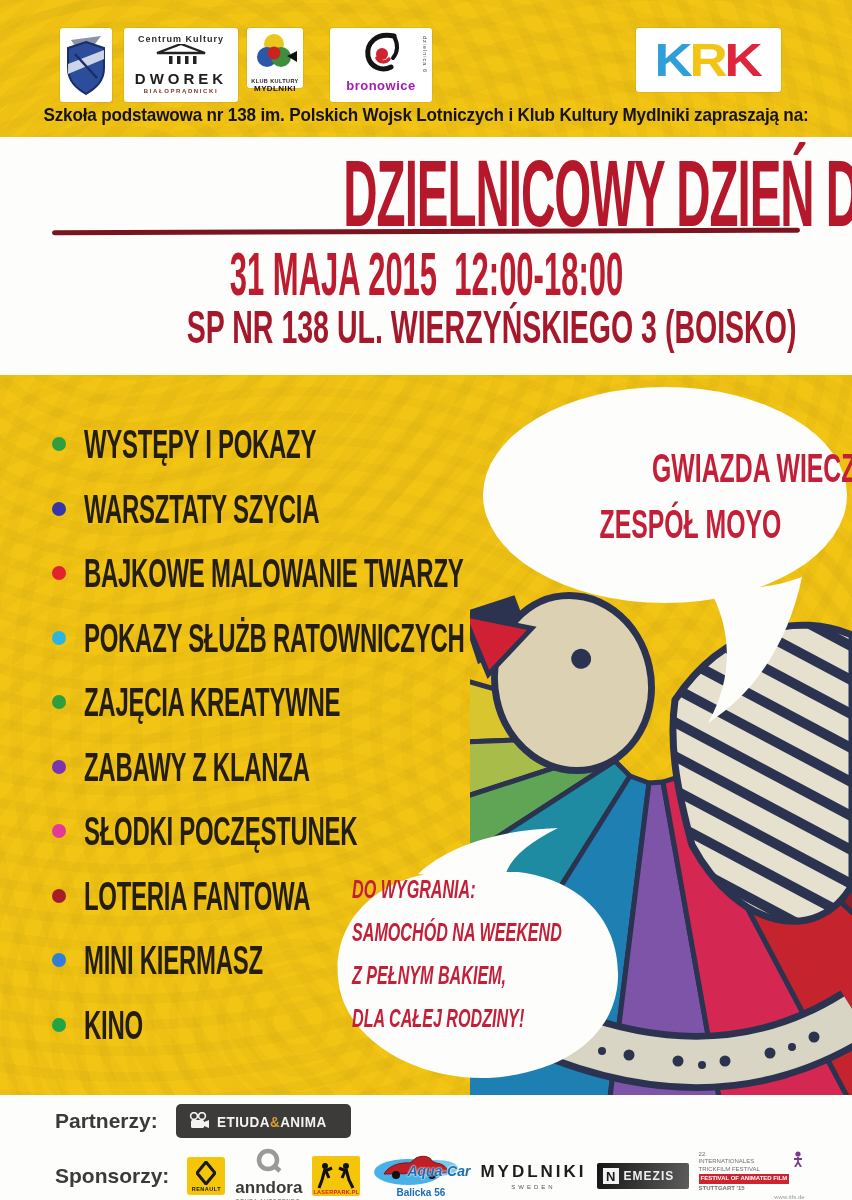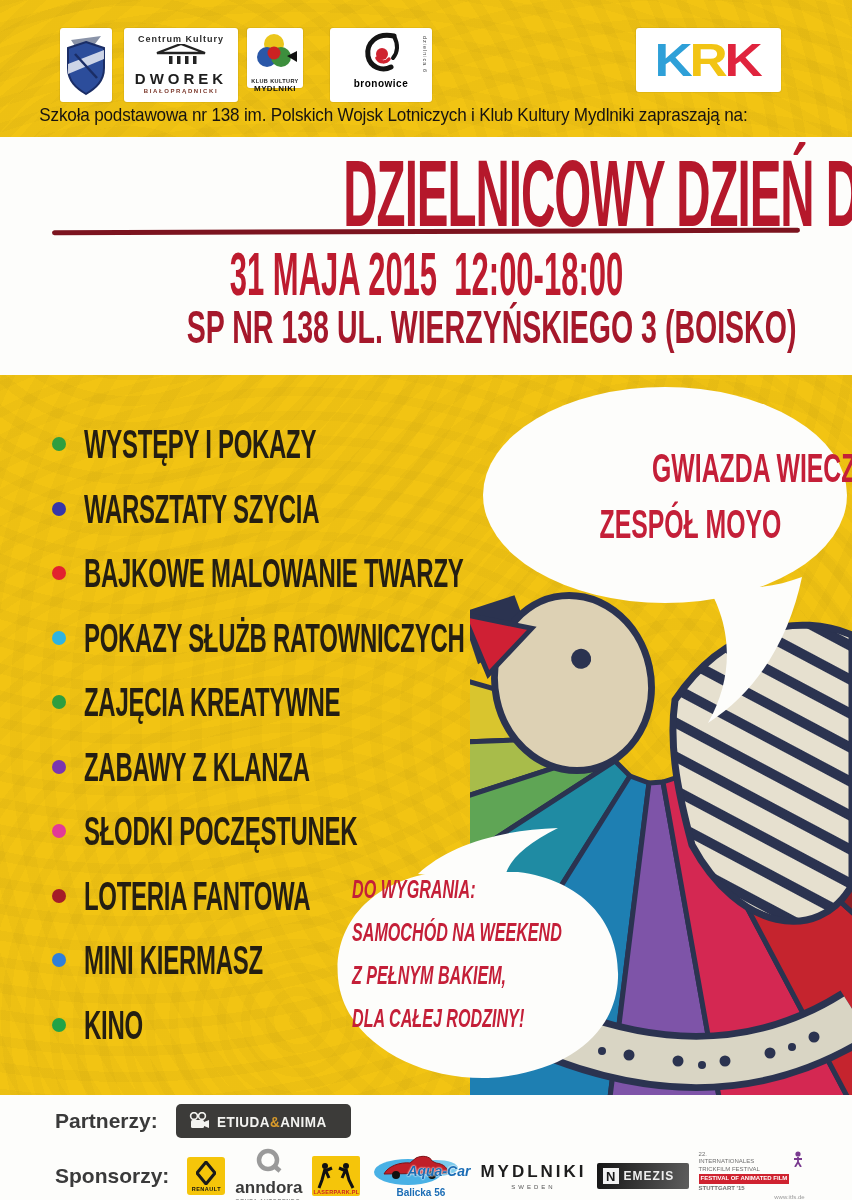--- a/index.html
+++ b/index.html
@@ -16,26 +16,26 @@
   .logo-card{position:absolute;background:#fff;border-radius:3px;box-shadow:0 0 0 1px rgba(0,0,0,.05);}
   .crest-card{left:60px;top:28px;width:52px;height:74px;display:flex;align-items:center;justify-content:center;}
   .dworek-card{left:124px;top:28px;width:114px;height:74px;text-align:center;padding-top:6px;box-sizing:border-box;}
   .dworek-top{font-size:9px;letter-spacing:1px;color:#2b2b2b;font-weight:700;}
   .dworek-name{font-size:15px;letter-spacing:4px;color:#1d1d1d;font-weight:700;margin-top:2px;}
   .dworek-sub{font-size:6px;letter-spacing:1.6px;color:#7a3528;font-weight:700;margin-top:1px;}
   .mydlniki-card{left:247px;top:28px;width:56px;height:60px;text-align:center;padding-top:4px;box-sizing:border-box;}
   .mydlniki-l{font-size:5.5px;letter-spacing:.4px;color:#222;font-weight:700;}
   .mydlniki-n{font-size:8px;letter-spacing:.4px;color:#111;font-weight:800;}
   .bronowice-card{left:330px;top:28px;width:102px;height:74px;text-align:center;padding-top:2px;box-sizing:border-box;}
-  .bronowice-name{font-size:10px;font-weight:800;color:#000000;letter-spacing:.5px;margin-top:-2px;}
+  .bronowice-name{font-size:13px;font-weight:800;color:#a21caf;letter-spacing:.5px;margin-top:-2px;}
   .bronowice-vert{position:absolute;right:4px;top:8px;font-size:5.5px;color:#444;writing-mode:vertical-rl;letter-spacing:1px;}
   .krk-card{left:636px;top:28px;width:145px;height:64px;display:flex;align-items:center;justify-content:center;gap:2px;}
   .krk-card span{font-weight:900;font-size:46px;line-height:1;display:inline-block;transform:scaleX(1.15);}
   .krk-k1{color:#2ea0d8;} .krk-r{color:#f2c414;} .krk-k2{color:#e0243e;}
-  .invite{left:0;top:104px;width:852px;color:#171310;font-weight:400;font-size:19px;}
+  .invite{left:0;top:104px;width:852px;text-align:center;color:#171310;font-weight:700;font-size:19px;}
   .invite .cx{transform:scaleX(.9);transform-origin:center;letter-spacing:-.2px;}
   
   .title-white{left:0;top:137px;width:852px;height:238px;background:#fdfdfb;}
   .ttl{left:0;top:146px;width:852px;text-align:center;color:#b5182b;font-weight:700;font-size:95px;line-height:1;}
   .ttl .cx{transform:scaleX(.5);transform-origin:center;letter-spacing:-2px;}
   .underline{left:52px;top:229px;width:748px;height:5px;background:#7c141f;border-radius:3px;transform:rotate(-.2deg);}
   .dateln{left:0;top:243px;width:852px;text-align:center;color:#bd1b2e;font-weight:700;font-size:62px;line-height:1;}
   .dateln .cx{transform:scaleX(.5);transform-origin:center;}
   .venueln{left:0;top:304px;width:852px;text-align:center;color:#a5182b;font-weight:700;font-size:46px;line-height:1;}
   .venueln .cx{transform:scaleX(.62);transform-origin:center;}

